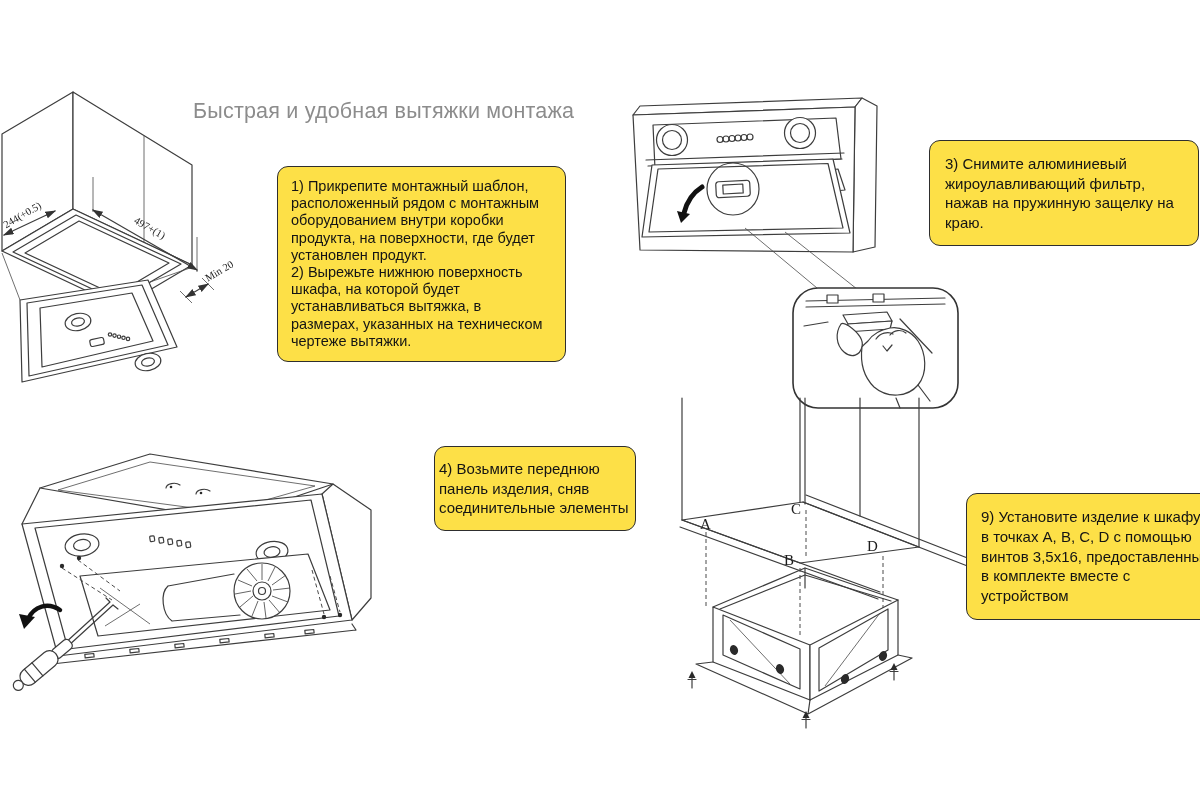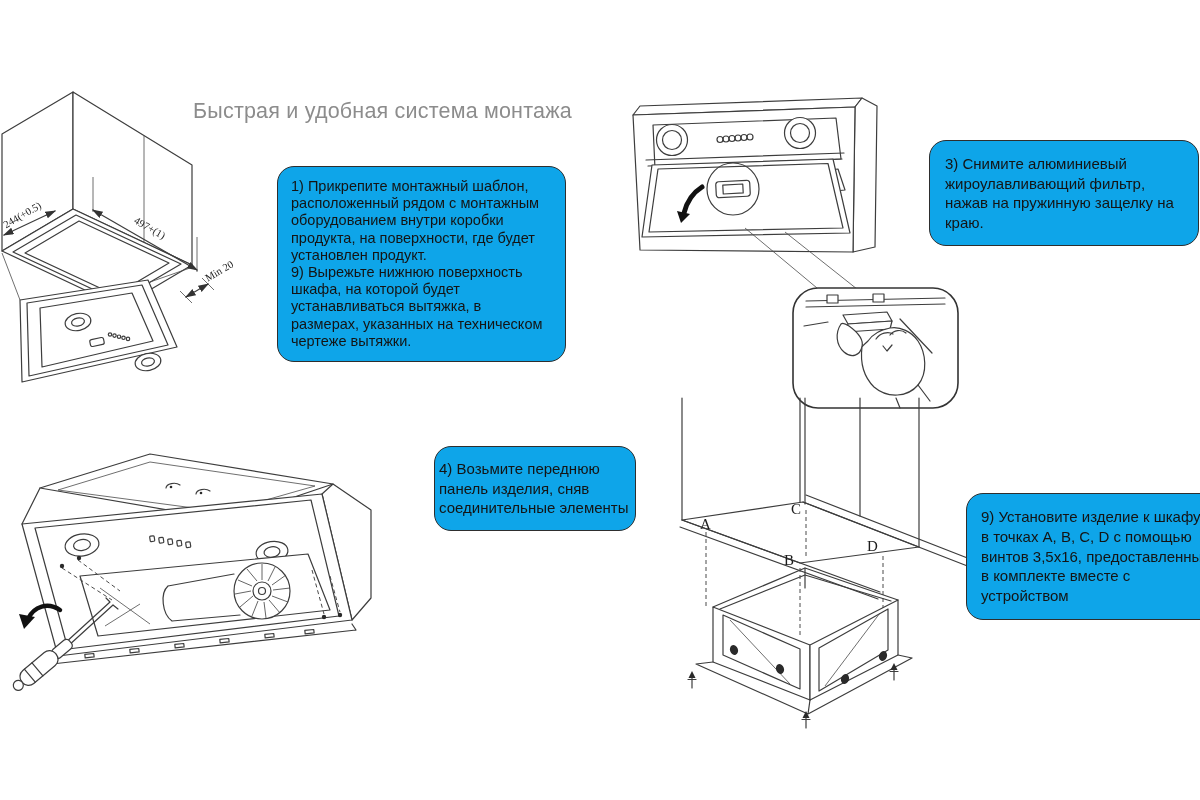--- a/index.html
+++ b/index.html
@@ -1,19 +1,19 @@
 <!DOCTYPE html>
 <html><head>
 <meta charset="utf-8">
 <style>
   html,body{margin:0;padding:0;background:#fff;}
   #page{position:relative;width:1200px;height:800px;background:#ffffff;overflow:hidden;
         font-family:"Liberation Sans",sans-serif;color:#1a1a1a;}
   .title{position:absolute;left:193px;top:99px;font-size:21.5px;color:#8c8c8c;letter-spacing:.2px;}
-  .callout{position:absolute;background:#0ea5e9;border:1.6px solid #2e2e2e;border-radius:17px;
+  .callout{position:absolute;background:#fde047;border:1.6px solid #2e2e2e;border-radius:11px;
            color:#141414;}
   .callout p{margin:0;}
   #box12{left:277px;top:166px;width:261px;padding:11px 13px;font-size:14.5px;line-height:17.2px;}
   #box3{left:929px;top:140px;width:238px;padding:13px 15px;font-size:15px;line-height:19.5px;}
   #box4{left:394px;top:446px;width:192px;padding:12px 4px;font-size:15px;line-height:19.5px;margin-left:40px;}
   #box5{left:966px;top:493px;width:230px;padding:13px 14px;font-size:15px;line-height:19.8px;}
   .pts{font-weight:normal;}
   svg{position:absolute;overflow:visible;}
   svg *{vector-effect:non-scaling-stroke;}
   .ln{fill:none;stroke:#3d3d3d;stroke-width:1.2;stroke-linejoin:round;stroke-linecap:round;}
@@ -22,21 +22,21 @@
   .dash{fill:none;stroke:#4a4a4a;stroke-width:1;stroke-dasharray:4 3;}
   .dark{fill:#2a2a2a;stroke:none;}
   .dim{font-family:"Liberation Serif",serif;font-size:10.5px;fill:#222;}
   .ptlbl{font-family:"Liberation Serif",serif;font-size:15px;fill:#1c1c1c;}
 </style>
 </head>
 <body>
 
 <div id="page">
 
-  <div class="title">Быстрая и удобная система монтажа</div>
+  <div class="title">Быстрая и удобная вытяжки монтажа</div>
 
   <svg style="left:0;top:85px" width="250" height="335" viewBox="0 0 250 335">
     <defs>
       <pattern id="xh" width="7" height="7" patternUnits="userSpaceOnUse">
         <path d="M0,7 L7,0 M0,0 L7,7" stroke="#777" stroke-width="0.6"></path>
       </pattern>
       <marker id="arr" markerWidth="9" markerHeight="8" refX="8" refY="3" orient="auto-start-reverse">
         <path d="M0,0 L9,3 L0,6 Z" fill="#333"></path>
       </marker>
     </defs>
@@ -275,21 +275,21 @@
     </g>
     <g transform="translate(254,272)">
       <polygon class="dark" points="0,-7 -3.5,0 3.5,0"></polygon>
         <line class="ln" x1="-4" y1="1.5" x2="4" y2="1.5"></line>
         <line class="ln" x1="0" y1="0" x2="0" y2="10"></line>
     </g>
   </svg>
 
   <div class="callout" id="box12">
     <p>1) Прикрепите монтажный шаблон, расположенный рядом с монтажным оборудованием внутри коробки продукта, на поверхности, где будет установлен продукт.</p>
-    <p>9)  Вырежьте нижнюю поверхность шкафа, на которой будет устанавливаться вытяжка, в размерах, указанных на техническом чертеже вытяжки.</p>
+    <p>2)  Вырежьте нижнюю поверхность шкафа, на которой будет устанавливаться вытяжка, в размерах, указанных на техническом чертеже вытяжки.</p>
   </div>
 
   <div class="callout" id="box3">
     <p>3) Снимите алюминиевый жироулавливающий фильтр, нажав на пружинную защелку на краю.</p>
   </div>
 
   <div class="callout" id="box4">
     <p>4) Возьмите переднюю панель изделия, сняв соединительные элементы</p>
   </div>
 

